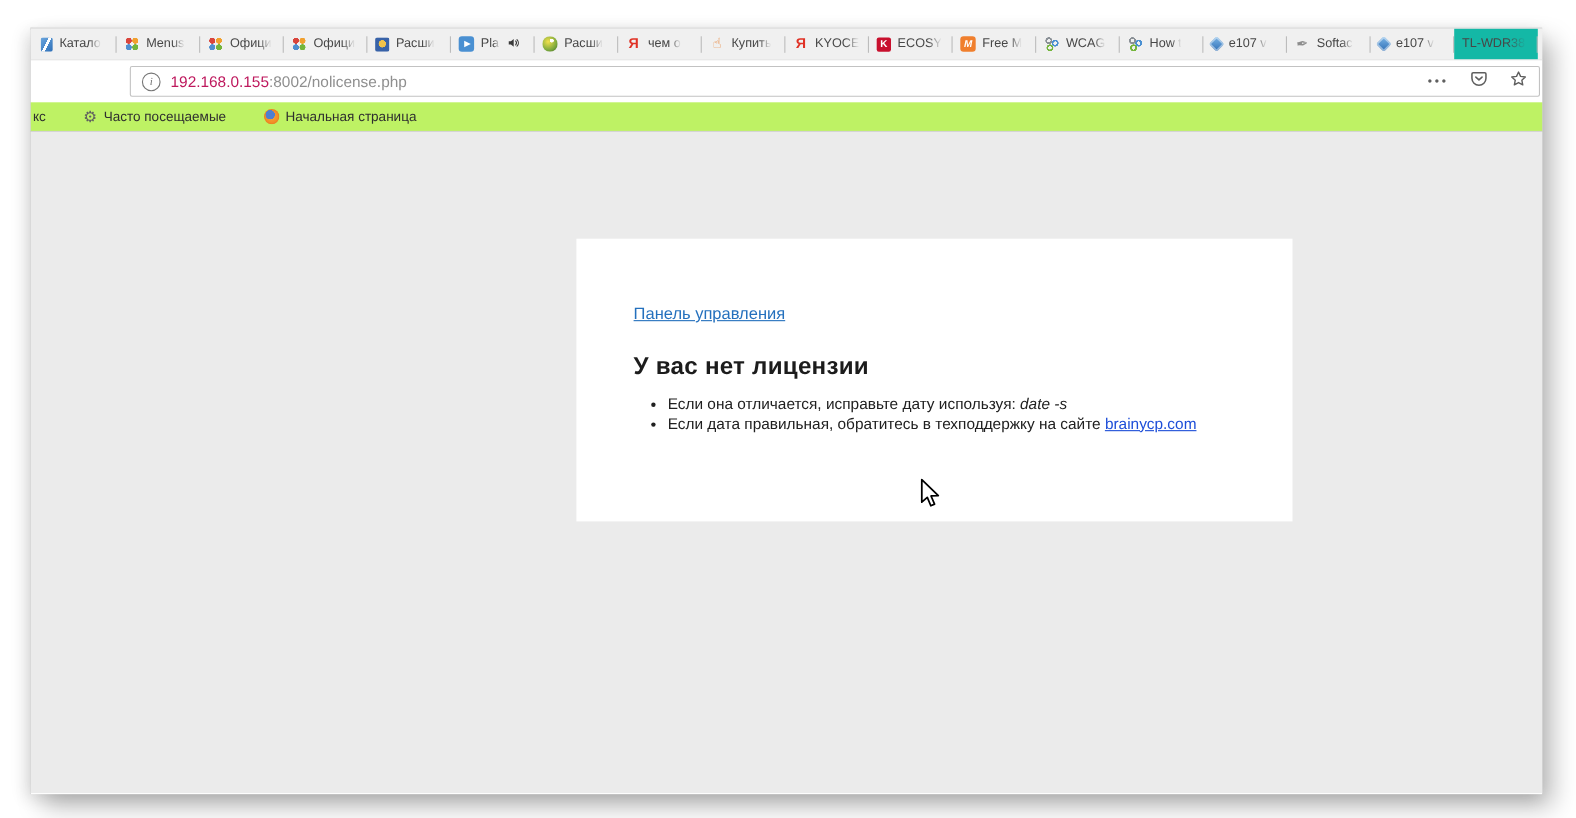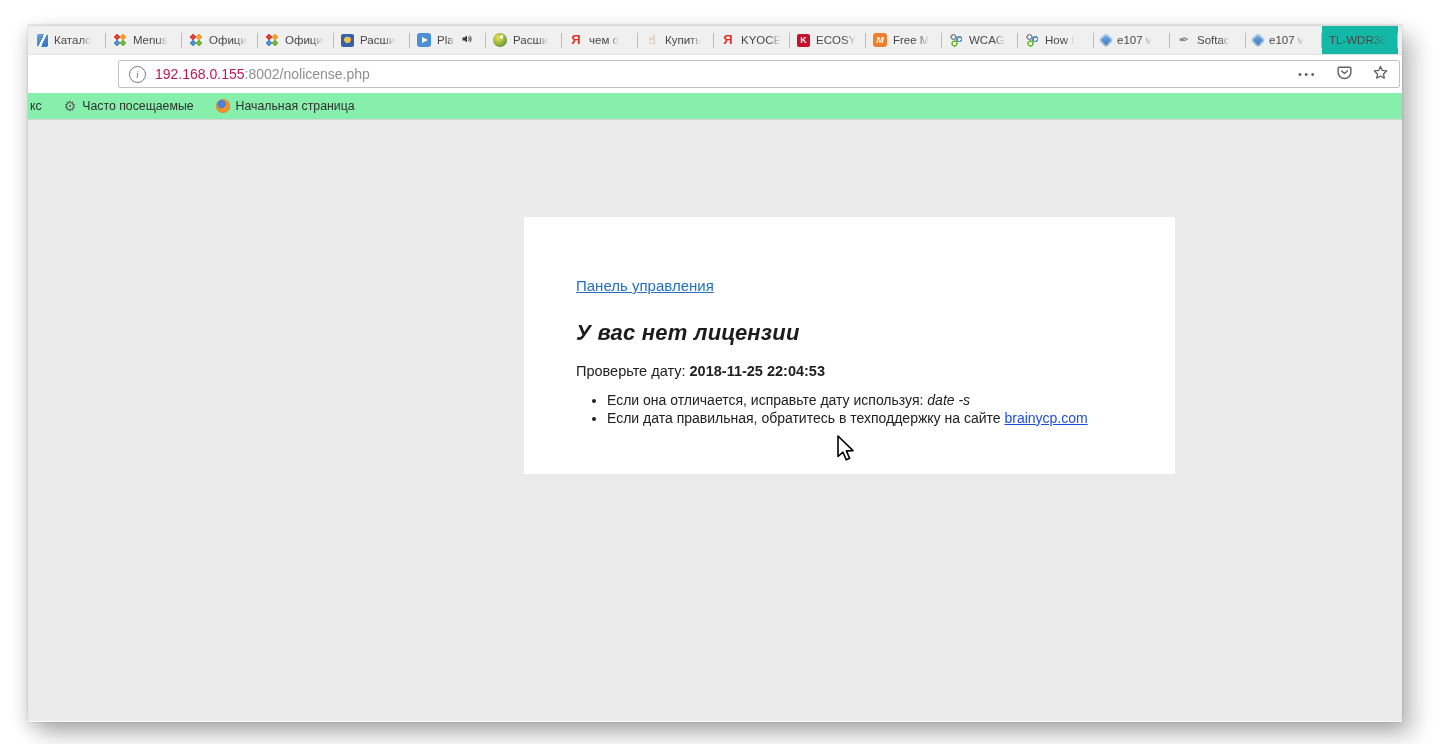--- a/index.html
+++ b/index.html
@@ -56,34 +56,34 @@
     background:#fff;display:flex;align-items:center;padding:0 10px;box-sizing:border-box;gap:9px;}
   .info-ic{width:15px;height:15px;border-radius:50%;border:1.4px solid #767676;color:#767676;
     font-size:10px;font-style:italic;font-family:"Liberation Serif","DejaVu Serif",serif;
     display:inline-flex;align-items:center;justify-content:center;flex:0 0 auto;}
   .url{font-size:14px;white-space:nowrap;}
   .url .host{color:#be185d;}
   .url .rest{color:#8f8f8f;}
   .ub-right{margin-left:auto;display:flex;align-items:center;gap:19px;color:#5f5f5f;}
   .ellipsis{font-size:11px;letter-spacing:2.5px;color:#5f5f5f;}
   
-  .bookmarksbar{height:27px;background:#86efac;border-bottom:1px solid #d4d4d4;display:flex;
-    align-items:center;font-size:12.3px;color:#2f2f2f;gap:4px;box-sizing:border-box;}
+  .bookmarksbar{height:27px;background:#bef264;border-bottom:1px solid #d4d4d4;display:flex;
+    align-items:center;font-size:12.3px;color:#2f2f2f;gap:16px;box-sizing:border-box;}
   .bm{display:inline-flex;align-items:center;gap:6px;padding:0 9px;height:100%;}
   .bm.clipped{padding-left:2px;}
   .gear-glyph{color:#5f5f5f;font-size:14px;}
   .firefox-glyph{width:14px;height:14px;border-radius:50%;background:
     radial-gradient(circle at 40% 38%,#4f7fd0 0 34%,transparent 36%),
     radial-gradient(circle at 50% 50%,#f9a836,#f28f26 55%,#d95b12 100%);}
   
   .content{position:relative;height:601px;background:#ebebeb;overflow:hidden;}
   .card{position:absolute;left:496px;top:97px;width:651px;height:257px;background:#ffffff;
     box-sizing:border-box;padding:60px 52px 0 52px;}
   .toplink{font-size:15px;color:#2470bd;text-decoration:underline;cursor:pointer;}
-  .card h1{margin:25px 0 0;font-size:22px;font-weight:700;color:#1c1c1c;letter-spacing:.2px;font-style:italic;}
+  .card h1{margin:25px 0 0;font-size:22px;font-weight:700;color:#1c1c1c;letter-spacing:.2px;}
   .dateline{margin:17px 0 0;font-size:14.5px;color:#202020;}
   .dateline b{font-weight:700;}
   .card ul{margin:13px 0 0;padding-left:31px;font-size:14px;line-height:17.5px;color:#202020;}
   .card li{margin:0;}
   .inlink{color:#1d4ed8;text-decoration:underline;cursor:pointer;}
   .cursor{position:absolute;left:806px;top:314px;pointer-events:none;}
 </style>
 </head>
 <body>
 
@@ -220,24 +220,20 @@
       <span class="bm">
         <span class="firefox-glyph"></span>
         <span>Начальная страница</span>
       </span>
     </div>
 
     <div class="content">
       <div class="card">
         <a class="toplink">Панель управления</a>
         <h1>У вас нет лицензии</h1>
-        <p class="dateline">
-          <span>Проверьте дату:</span>
-          <b>2018-11-25 22:04:53</b>
-        </p>
         <ul>
           <li>
             <span>Если она отличается, исправьте дату используя:</span>
             <i>date -s</i>
           </li>
           <li>
             <span>Если дата правильная, обратитесь в техподдержку на сайте</span>
             <a class="inlink">brainycp.com</a>
           </li>
         </ul>

